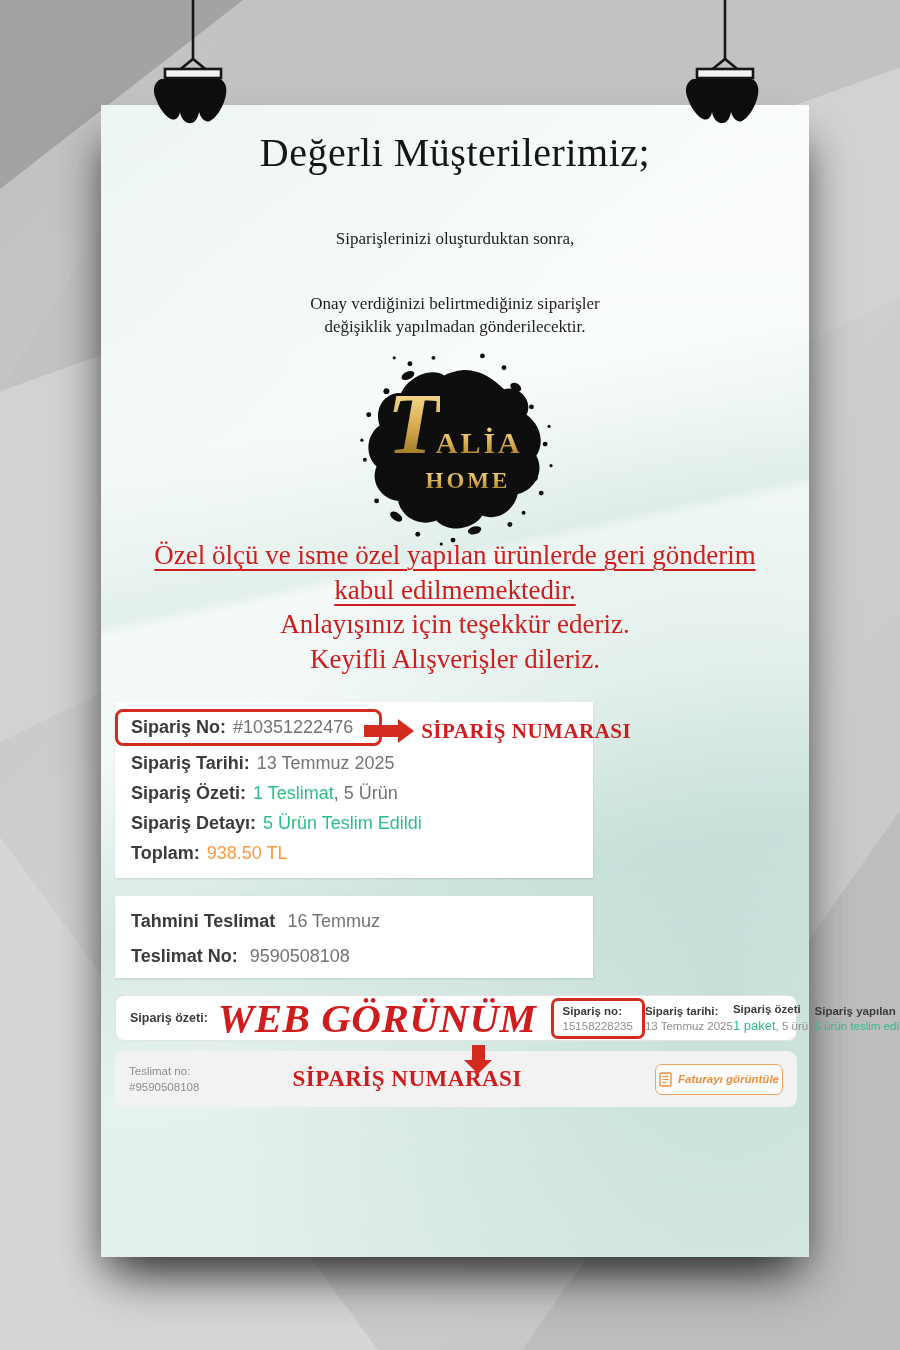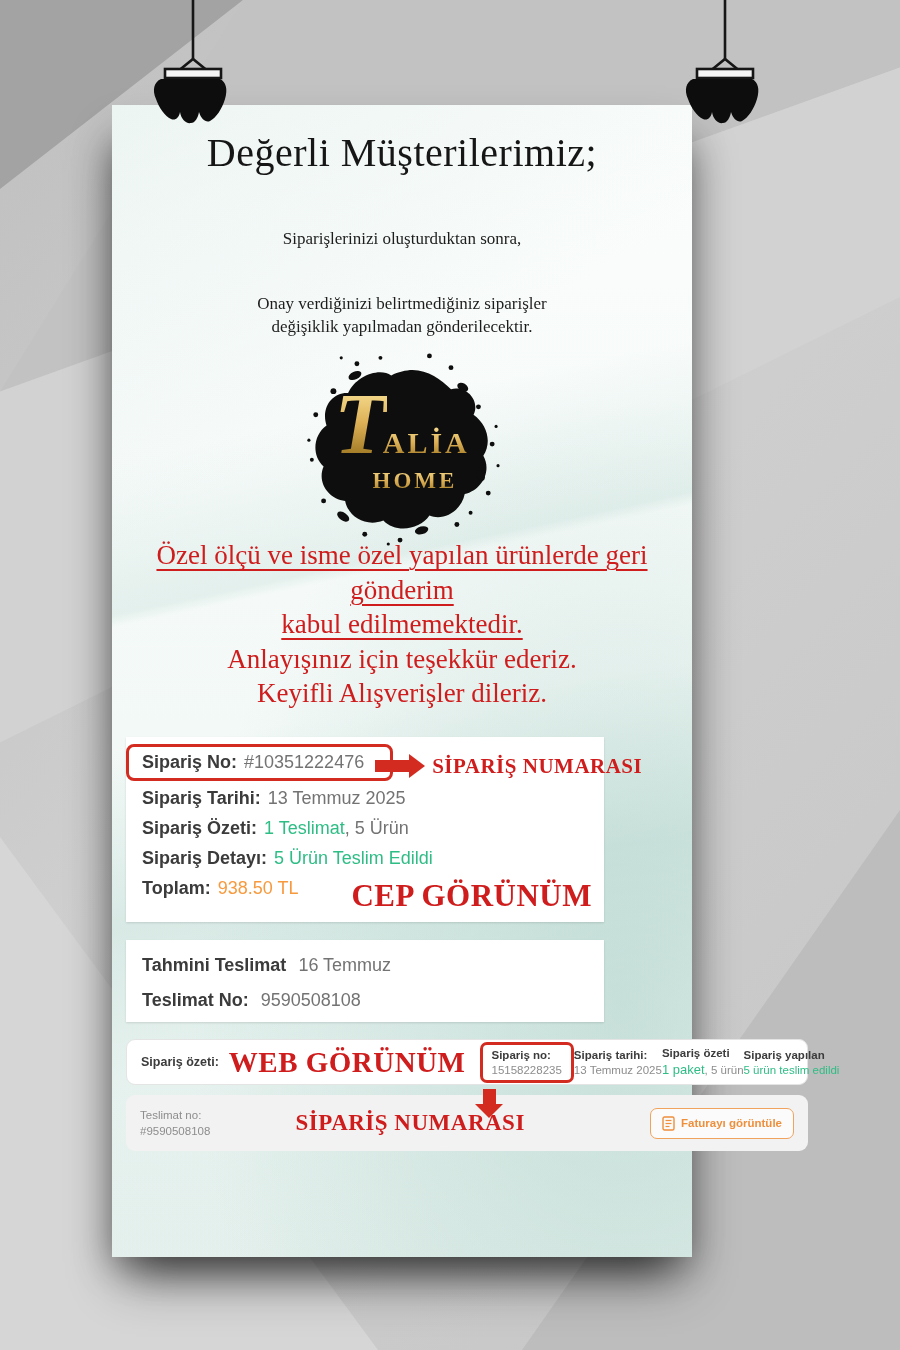--- a/index.html
+++ b/index.html
@@ -16,21 +16,21 @@
   .facet.f4{background:#bdbdbd;clip-path:polygon(58% 100%,100% 60%,100% 100%);}
   .facet.f5{background:#d6d6d6;clip-path:polygon(0 62%,42% 100%,0 100%);}
 
   
   .clip{position:absolute;top:0;width:90px;height:126px;z-index:5;}
   .clip.left{left:148px;}
   .clip.right{left:680px;}
 
   
   .poster{
-    position:absolute;left:112px;top:105px;width:580px;height:1152px;
+    position:absolute;left:101px;top:105px;width:708px;height:1152px;
     background:#fcfdfd;z-index:2;
     box-shadow:0 30px 48px -8px rgba(0,0,0,.45),-16px 24px 34px -16px rgba(0,0,0,.35),16px 24px 34px -16px rgba(0,0,0,.3);
   }
   .poster .texture{
     position:absolute;inset:0;pointer-events:none;
     background:
       radial-gradient(120% 85% at 88% 78%, rgba(168,205,196,.5), rgba(168,205,196,0) 62%),
       linear-gradient(168deg, rgba(255,255,255,0) 28%, rgba(186,216,209,.30) 40%, rgba(255,255,255,0) 41%),
       linear-gradient(171deg, rgba(255,255,255,0) 52%, rgba(178,212,204,.38) 66%, rgba(214,234,229,.30) 79%, rgba(178,212,204,.12) 100%),
       linear-gradient(150deg, rgba(210,230,225,.35) 0%, rgba(255,255,255,0) 30%),
@@ -92,39 +92,39 @@
   .dcard .line{margin-bottom:14px;white-space:nowrap;}
   .dcard .line:last-child{margin-bottom:0;}
 
   
   .web{position:relative;margin:17px 0 0 14px;width:682px;}
   .webrow1{
     position:relative;background:#fff;border:1px solid #e4e4e4;border-radius:9px;
     height:46px;display:flex;align-items:center;padding:0 14px;box-sizing:border-box;
   }
   .wsum{font-size:12.5px;font-weight:bold;color:#3c3c3c;margin-right:10px;white-space:nowrap;}
-  .webgor{font-size:29px;margin-right:14px;white-space:nowrap;}
+  .webgor{font-size:41px;margin-right:14px;white-space:nowrap;font-style:italic;}
   .wcols{flex:1;display:flex;justify-content:space-between;align-items:center;}
   .wcol{display:flex;flex-direction:column;gap:3px;font-size:11.5px;white-space:nowrap;}
   .wh{font-weight:bold;color:#3c3c3c;}
   .wv{color:#8d8d8d;}
   .wredbox{border:3px solid #d32b1f;border-radius:7px;padding:4px 9px;margin:-10px 0;}
   .arrow-down{position:absolute;left:348px;top:50px;width:30px;display:flex;flex-direction:column;align-items:center;z-index:3;}
   .arrow-down .bar{width:13px;height:15px;background:#d32b1f;}
   .arrow-down .tip{width:0;height:0;border-top:14px solid #d32b1f;border-left:14px solid transparent;border-right:14px solid transparent;}
   .webrow2{
     margin-top:10px;background:#f2f2f2;border-radius:9px;height:56px;
     display:flex;align-items:center;justify-content:space-between;padding:0 14px;box-sizing:border-box;
   }
   .wdel{display:flex;flex-direction:column;gap:4px;font-size:11.5px;color:#8d8d8d;}
   .annot.mid{font-size:23px;margin-right:40px;}
   .invoice-btn{
     display:inline-flex;align-items:center;gap:6px;border:1.6px solid #f0a35c;border-radius:7px;
-    padding:7px 11px;color:#ee8f3c;font-size:11.5px;font-weight:bold;background:rgba(255,255,255,.65);
-    cursor:pointer;white-space:nowrap;
+    padding:7px 3px;color:#ee8f3c;font-size:11.5px;font-weight:bold;background:rgba(255,255,255,.65);
+    cursor:pointer;white-space:nowrap;font-style:italic;
   }
 </style>
 </head>
 <body>
 
 <div class="facet f1"></div>
 <div class="facet f2"></div>
 <div class="facet f3"></div>
 <div class="facet f4"></div>
 <div class="facet f5"></div>
@@ -223,21 +223,20 @@
         <span class="mval">, 5 Ürün</span>
       </div>
       <div class="mrow">
         <span class="mlabel">Sipariş Detayı:</span>
         <span class="green">5 Ürün Teslim Edildi</span>
       </div>
       <div class="mrow">
         <span class="mlabel">Toplam:</span>
         <span class="orange">938.50 TL</span>
       </div>
-      <div class="annot cep">CEP GÖRÜNÜM</div>
     </div>
 
     <div class="dcard">
       <div class="line">
         <span class="mlabel">Tahmini Teslimat</span>
         <span class="mval">16 Temmuz</span>
       </div>
       <div class="line">
         <span class="mlabel">Teslimat No:</span>
         <span class="mval">9590508108</span>

